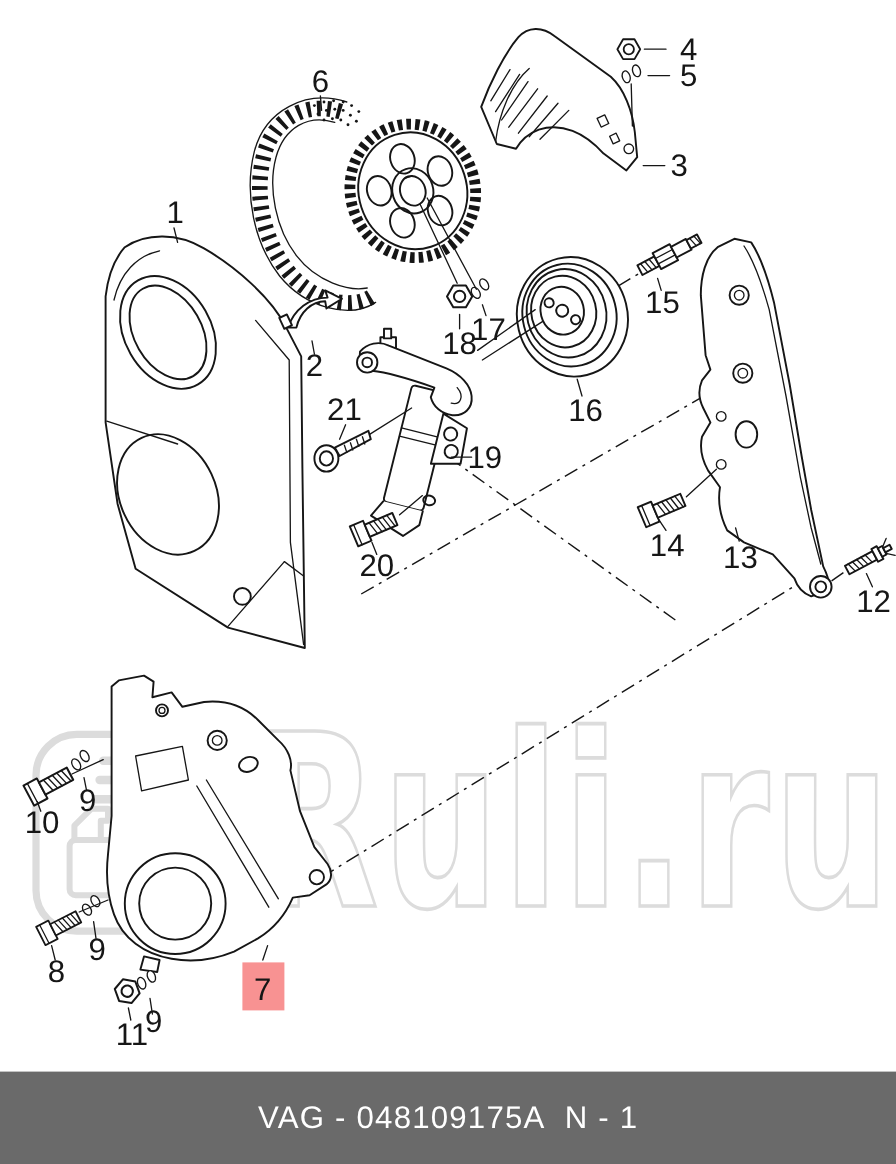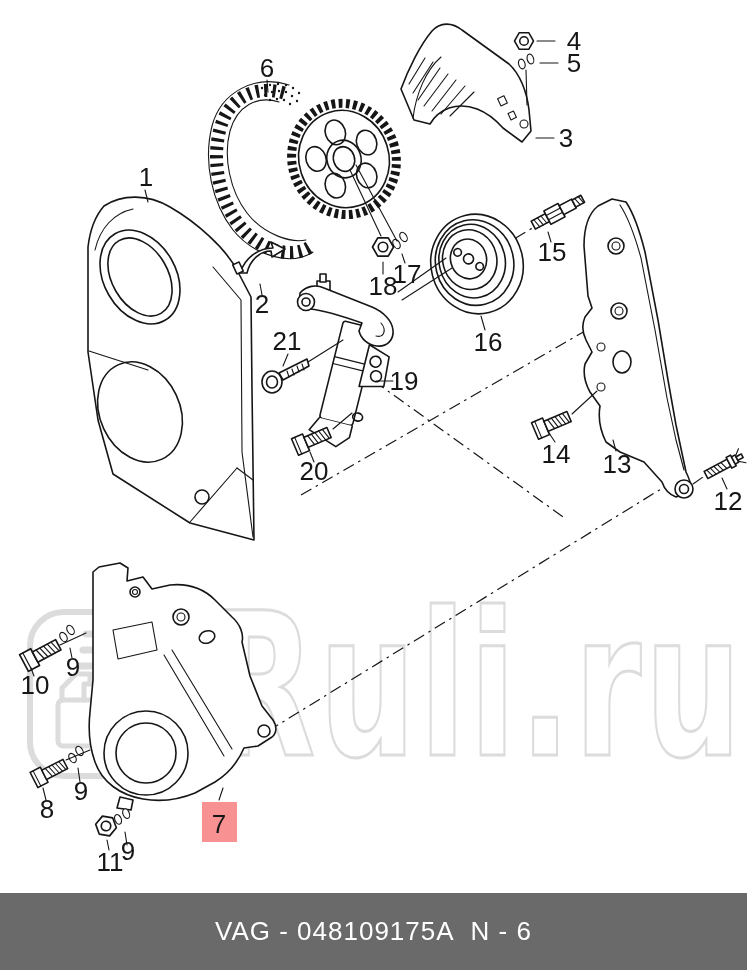--- a/index.html
+++ b/index.html
@@ -356,16 +356,16 @@
         <text x="81" y="800" class="lbl">9</text>
         <text x="110" y="871" class="lbl">11</text>
         <text x="128" y="860" class="lbl">9</text>
         <rect x="202" y="802" width="35" height="40" fill="#f89292"></rect>
         <text x="219" y="833" class="lbl" fill="#7c1a1a">7</text>
       </g>
 </svg>
 
 <div class="footer">
   <span>VAG - 048109175A</span>
-  <span>N - 6</span>
+  <span>N - 1</span>
 </div>
 
 </div>
 
 </body></html>

